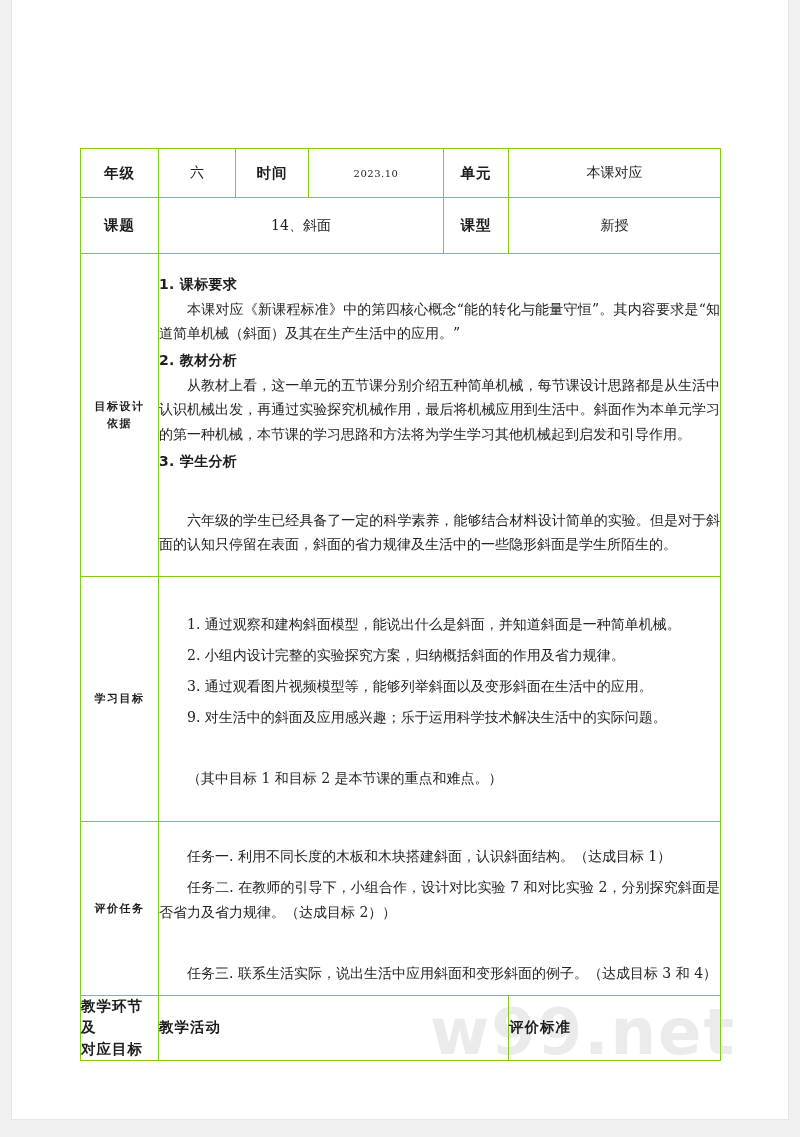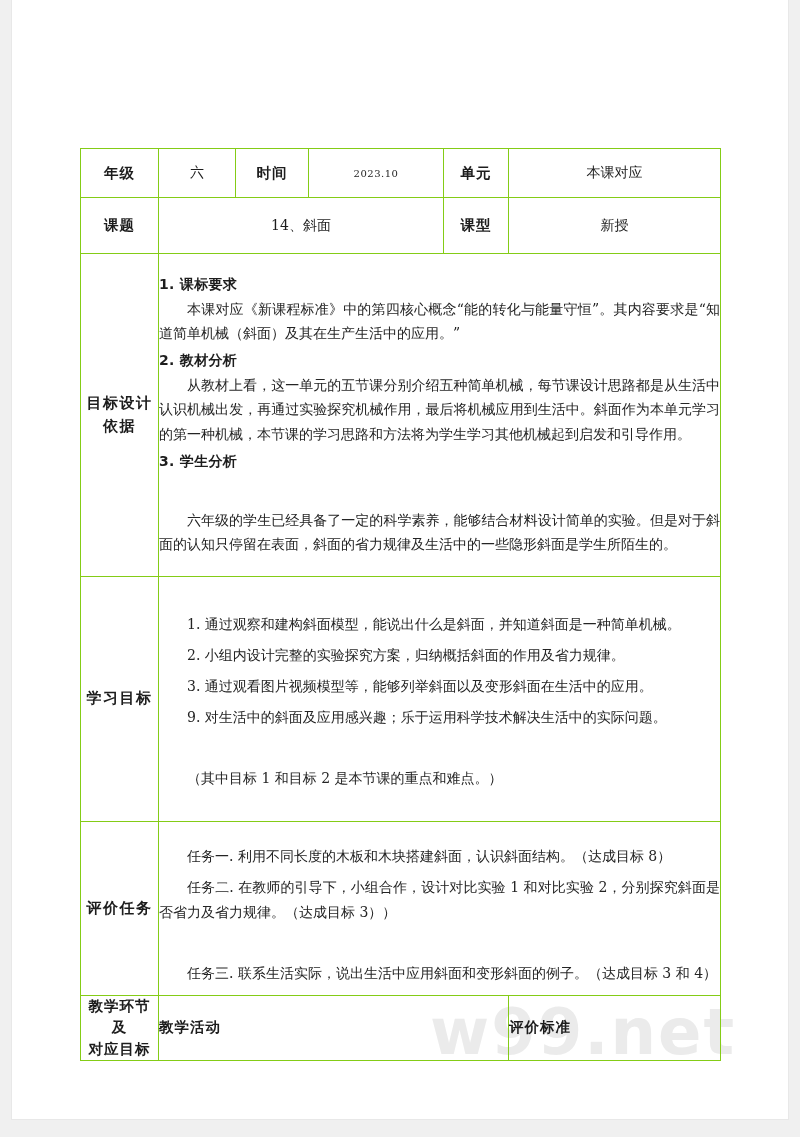--- a/index.html
+++ b/index.html
@@ -66,21 +66,21 @@
   }
   .val-mono {
     text-align: center;
     font-size: 10px;
     color: #3a3a3a;
     letter-spacing: 0.5px;
   }
   .rowlabel {
     text-align: center;
     font-weight: 700;
-    font-size: 15px;
+    font-size: 11px;
     letter-spacing: 1.5px;
     line-height: 1.55;
     font-family: "DejaVu Sans", "Liberation Sans", sans-serif;
   }
   .body-cell {
     padding: 7px 9px 9px 9px;
     vertical-align: top;
   }
   .sub-head {
     font-weight: 700;
@@ -115,21 +115,21 @@
     line-height: 1.5;
   }
   .col-head {
     text-align: left;
     font-weight: 700;
     font-size: 14.5px;
     letter-spacing: 1px;
     font-family: "DejaVu Sans", "Liberation Sans", sans-serif;
     line-height: 1.45;
   }
-  .col-head.multi { text-align: center; padding-left: 0; }
+  .col-head.multi { text-align: left; padding-left: 0; }
 </style>
 </head>
 <body>
 
 <div class="page">
 
   <div class="watermark">w99.net</div>
 
   <table class="lesson">
     <colgroup>
@@ -180,22 +180,22 @@
           <div class="para">2. 小组内设计完整的实验探究方案，归纳概括斜面的作用及省力规律。</div>
           <div class="para">3. 通过观看图片视频模型等，能够列举斜面以及变形斜面在生活中的应用。</div>
           <div class="para">9. 对生活中的斜面及应用感兴趣；乐于运用科学技术解决生活中的实际问题。</div>
           <div class="para last">（其中目标 1 和目标 2 是本节课的重点和难点。）</div>
         </td>
       </tr>
 
       <tr>
         <td class="rowlabel">评价任务</td>
         <td class="body-cell" colspan="5" style="height:162px; padding-top:11px">
-          <div class="para">任务一. 利用不同长度的木板和木块搭建斜面，认识斜面结构。（达成目标 8）</div>
-          <div class="para">任务二. 在教师的引导下，小组合作，设计对比实验 1 和对比实验 2，分别探究斜面是否省力及省力规律。（达成目标 3））</div>
+          <div class="para">任务一. 利用不同长度的木板和木块搭建斜面，认识斜面结构。（达成目标 1）</div>
+          <div class="para">任务二. 在教师的引导下，小组合作，设计对比实验 7 和对比实验 2，分别探究斜面是否省力及省力规律。（达成目标 2））</div>
           <div class="para last">任务三. 联系生活实际，说出生活中应用斜面和变形斜面的例子。（达成目标 3 和 4）</div>
         </td>
       </tr>
 
 
       <tr>
         <td class="col-head multi" style="height:64px">
           <div>教学环节</div>
           <div>及</div>
           <div>对应目标</div>

